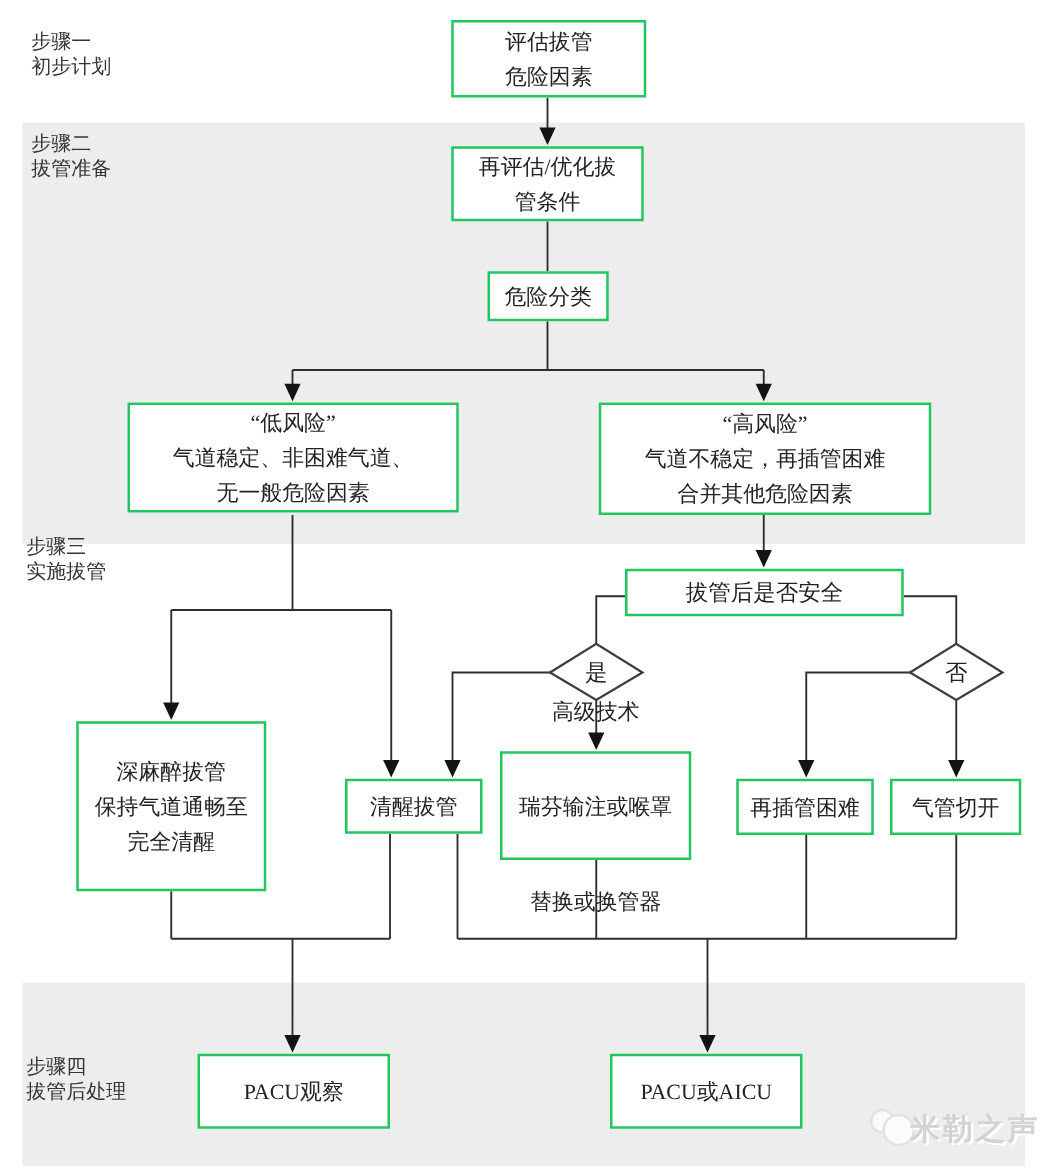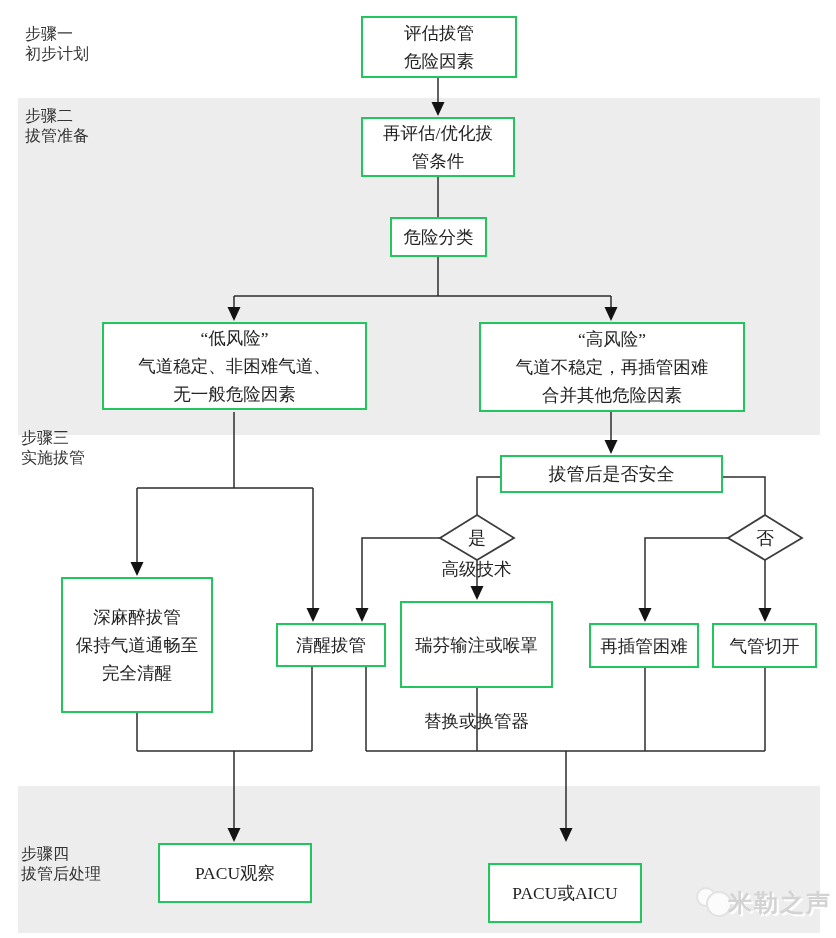--- a/index.html
+++ b/index.html
@@ -153,19 +153,19 @@
   </div>
 
   <div class="node" style="left:712px;top:623px;width:105px;height:45px;">
     <span class="ln">气管切开</span>
   </div>
 
   <div class="node" style="left:158px;top:843px;width:154px;height:60px;">
     <span class="ln">PACU观察</span>
   </div>
 
-  <div class="node" style="left:488px;top:843px;width:154px;height:60px;margin-top:20px;">
+  <div class="node" style="left:488px;top:843px;width:154px;height:60px;">
     <span class="ln">PACU或AICU</span>
   </div>
 
   <div class="watermark">米勒之声</div>
 
 </div>
 
 </body></html>

